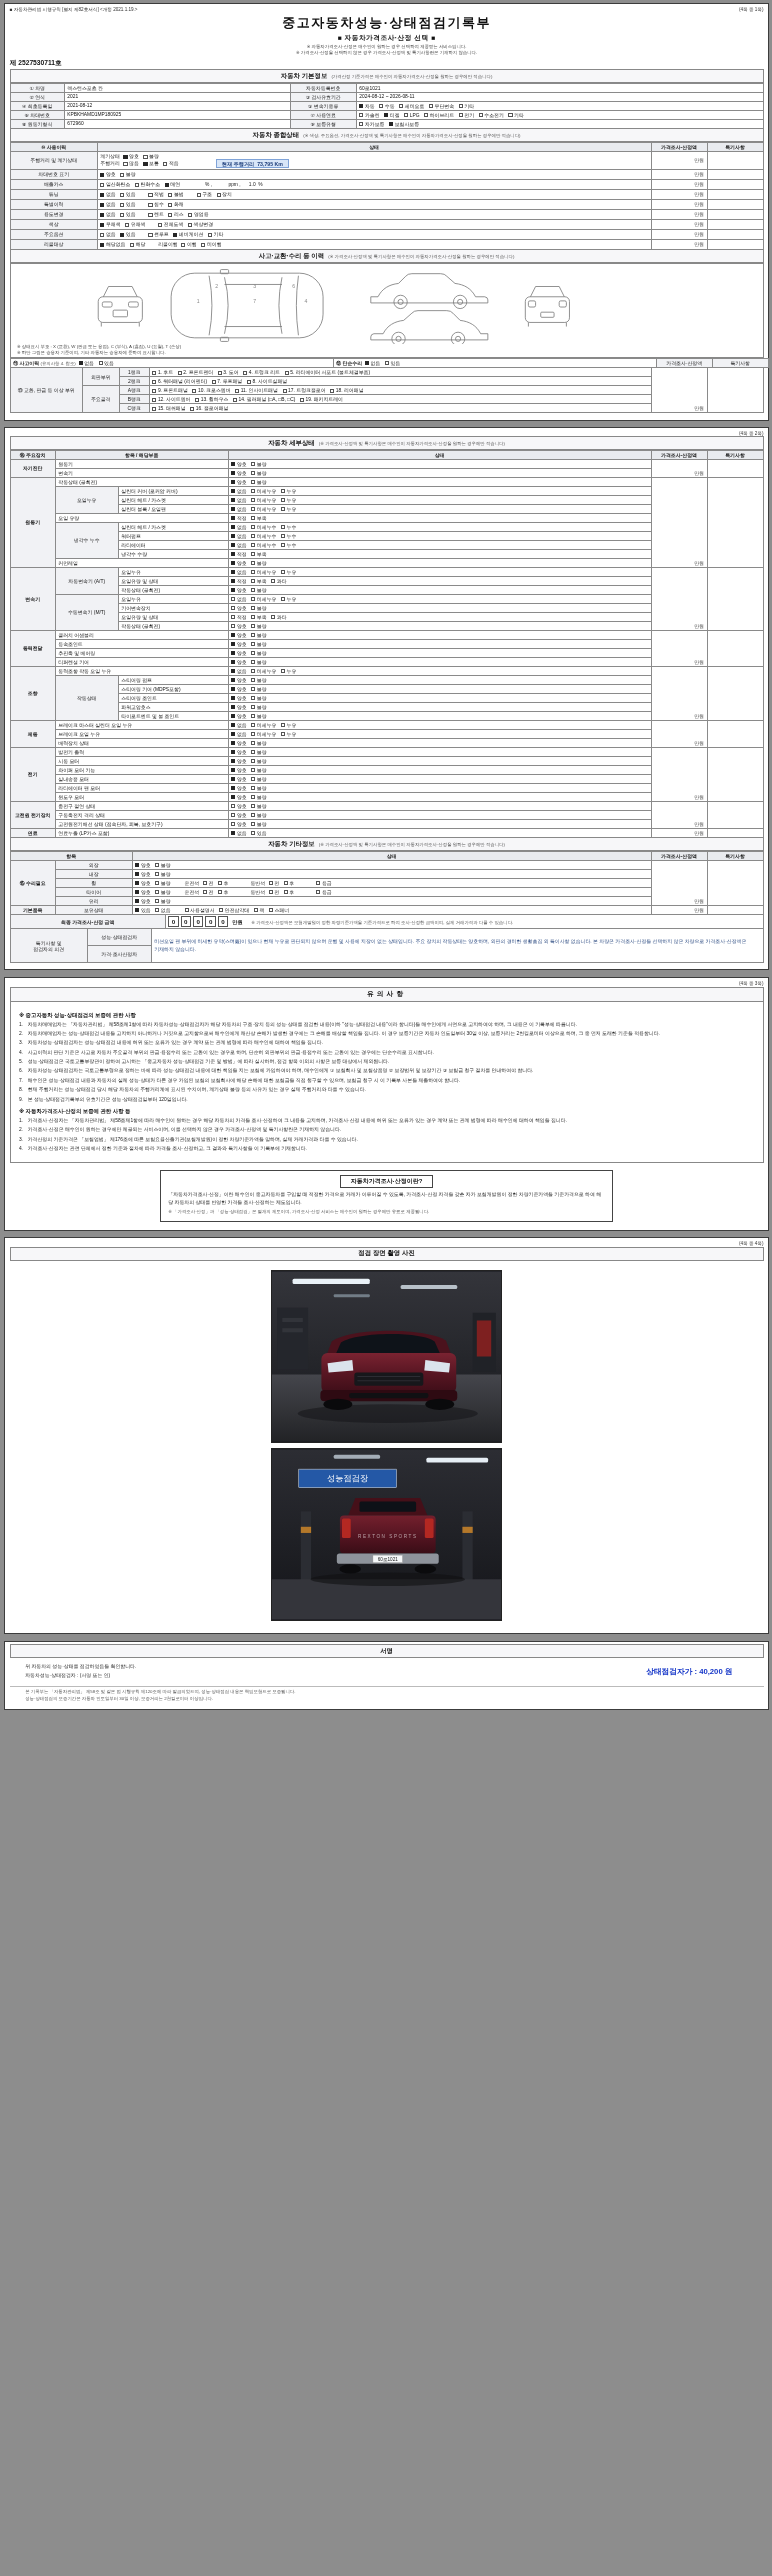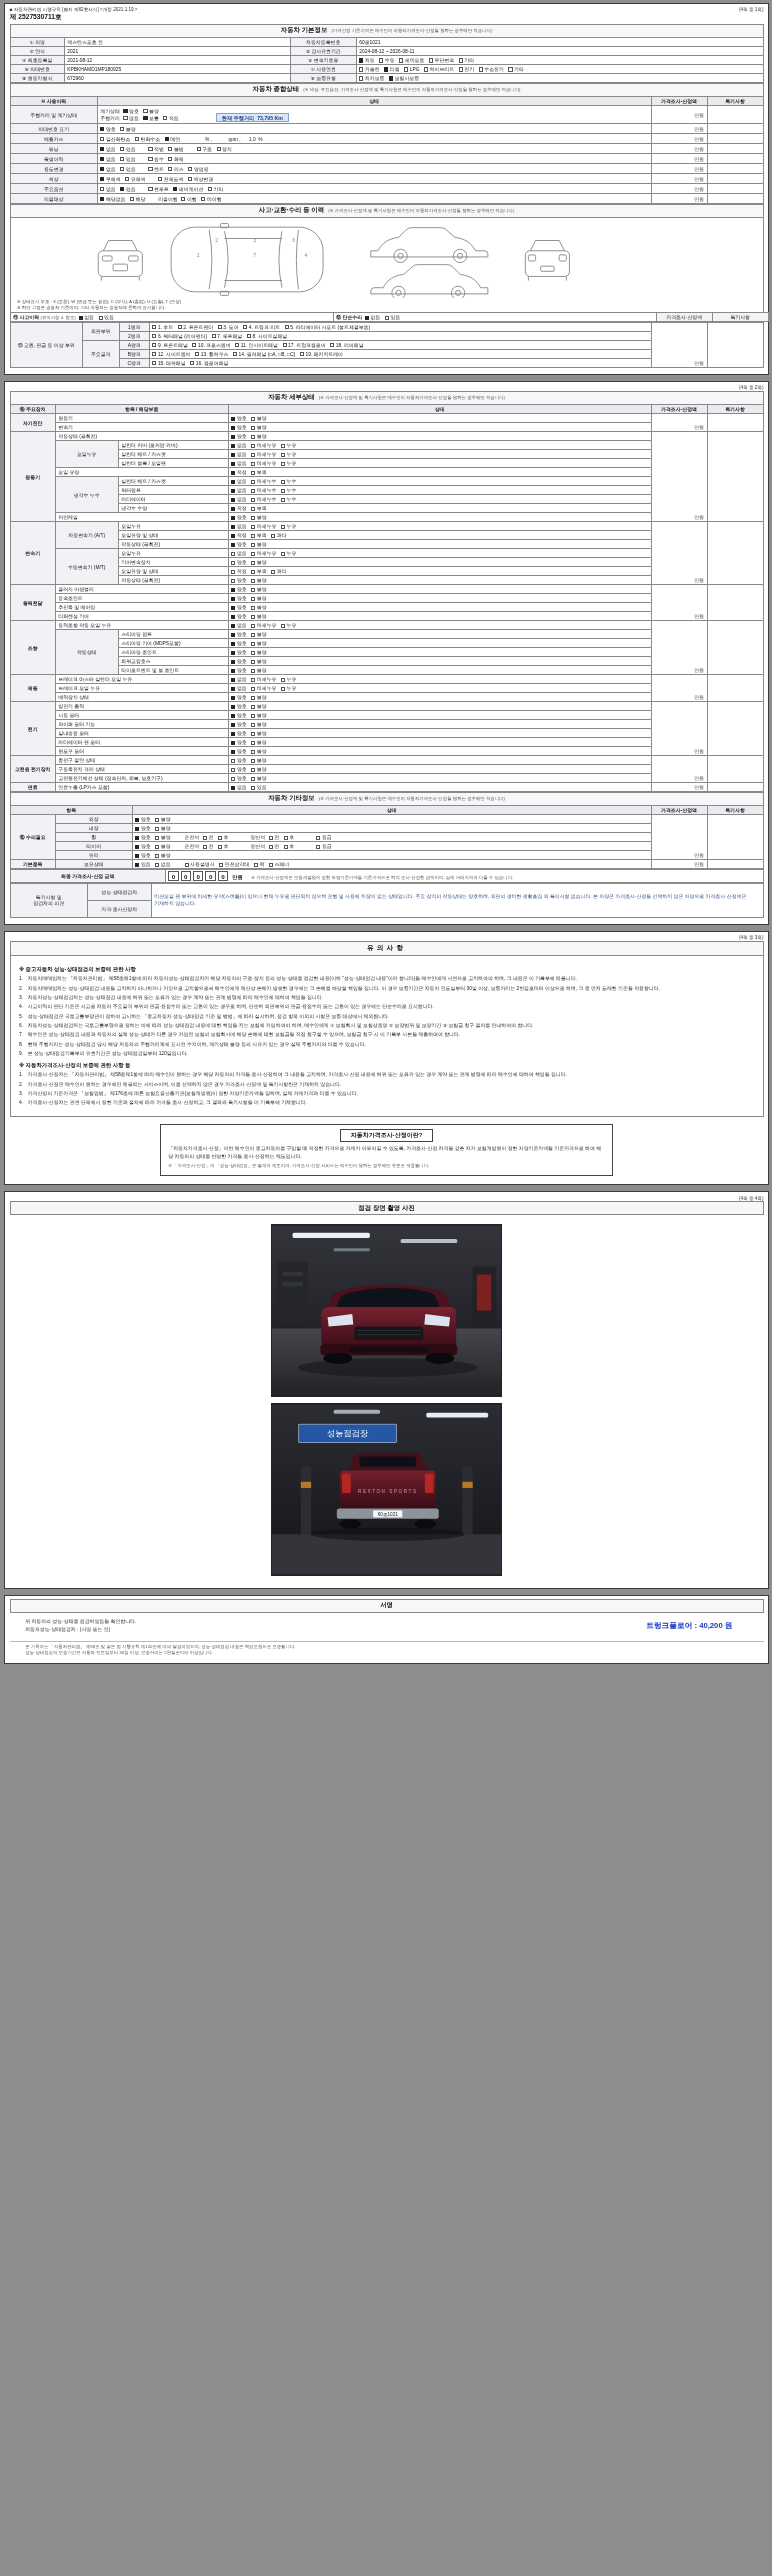--- a/index.html
+++ b/index.html
@@ -60,20 +60,26 @@
 </head>
 <body>
 
 <div class="canvas">
 
   <div class="card">
     <div class="topline">
       <span>■ 자동차관리법 시행규칙 [별지 제82호서식] &lt;개정 2021.1.19.&gt;</span>
       <span>(4쪽 중 1쪽)</span>
     </div>
+    <div class="doc-header">
+      <div class="doc-title">중고자동차성능·상태점검기록부</div>
+      <div class="doc-sub">■ 자동차가격조사·산정 선택 ■</div>
+      <div class="doc-note">※ 자동차가격조사·산정은 매수인이 원하는 경우 선택하여 제공받는 서비스입니다.</div>
+      <div class="doc-note">※ 가격조사·산정을 선택하지 않은 경우 가격조사·산정액 및 특기사항란은 기재하지 않습니다.</div>
+    </div>
     <div class="doc-no">제 2527530711호</div>
 
     <div class="secbar">
       <span>자동차 기본정보</span><span class="note">(가격산정 기준가격은 매수인이 자동차가격조사·산정을 원하는 경우에만 적습니다)</span>
     </div>
     <table class="form" id="basicTable">
         <colgroup>
           <col style="width:54px">
           <col style="width:226px">
           <col style="width:66px">
@@ -807,21 +813,21 @@
   </div>
 
   <div class="card">
     <div class="secbar">서명</div>
     <div class="sig-row">
       <div class="sig-left">
         <div>위 자동차의 성능·상태를 점검하였음을 확인합니다.</div>
         <div>자동차성능·상태점검자 :              (서명 또는 인)</div>
       </div>
       <div class="ins-fee">
-        <span>트렁크플로어 :</span>
+        <span>상태점검자가 :</span>
         <span>40,200 원</span>
       </div>
     </div>
     <div class="sig-foot">
       <div>본 기록부는 「자동차관리법」 제58조 및 같은 법 시행규칙 제120조에 따라 발급되었으며, 성능·상태점검 내용은 책임보험으로 보증됩니다.</div>
       <div>성능·상태점검의 보증기간은 자동차 인도일부터 30일 이상, 보증거리는 2천킬로미터 이상입니다.</div>
     </div>
   </div>
 
 </div>

